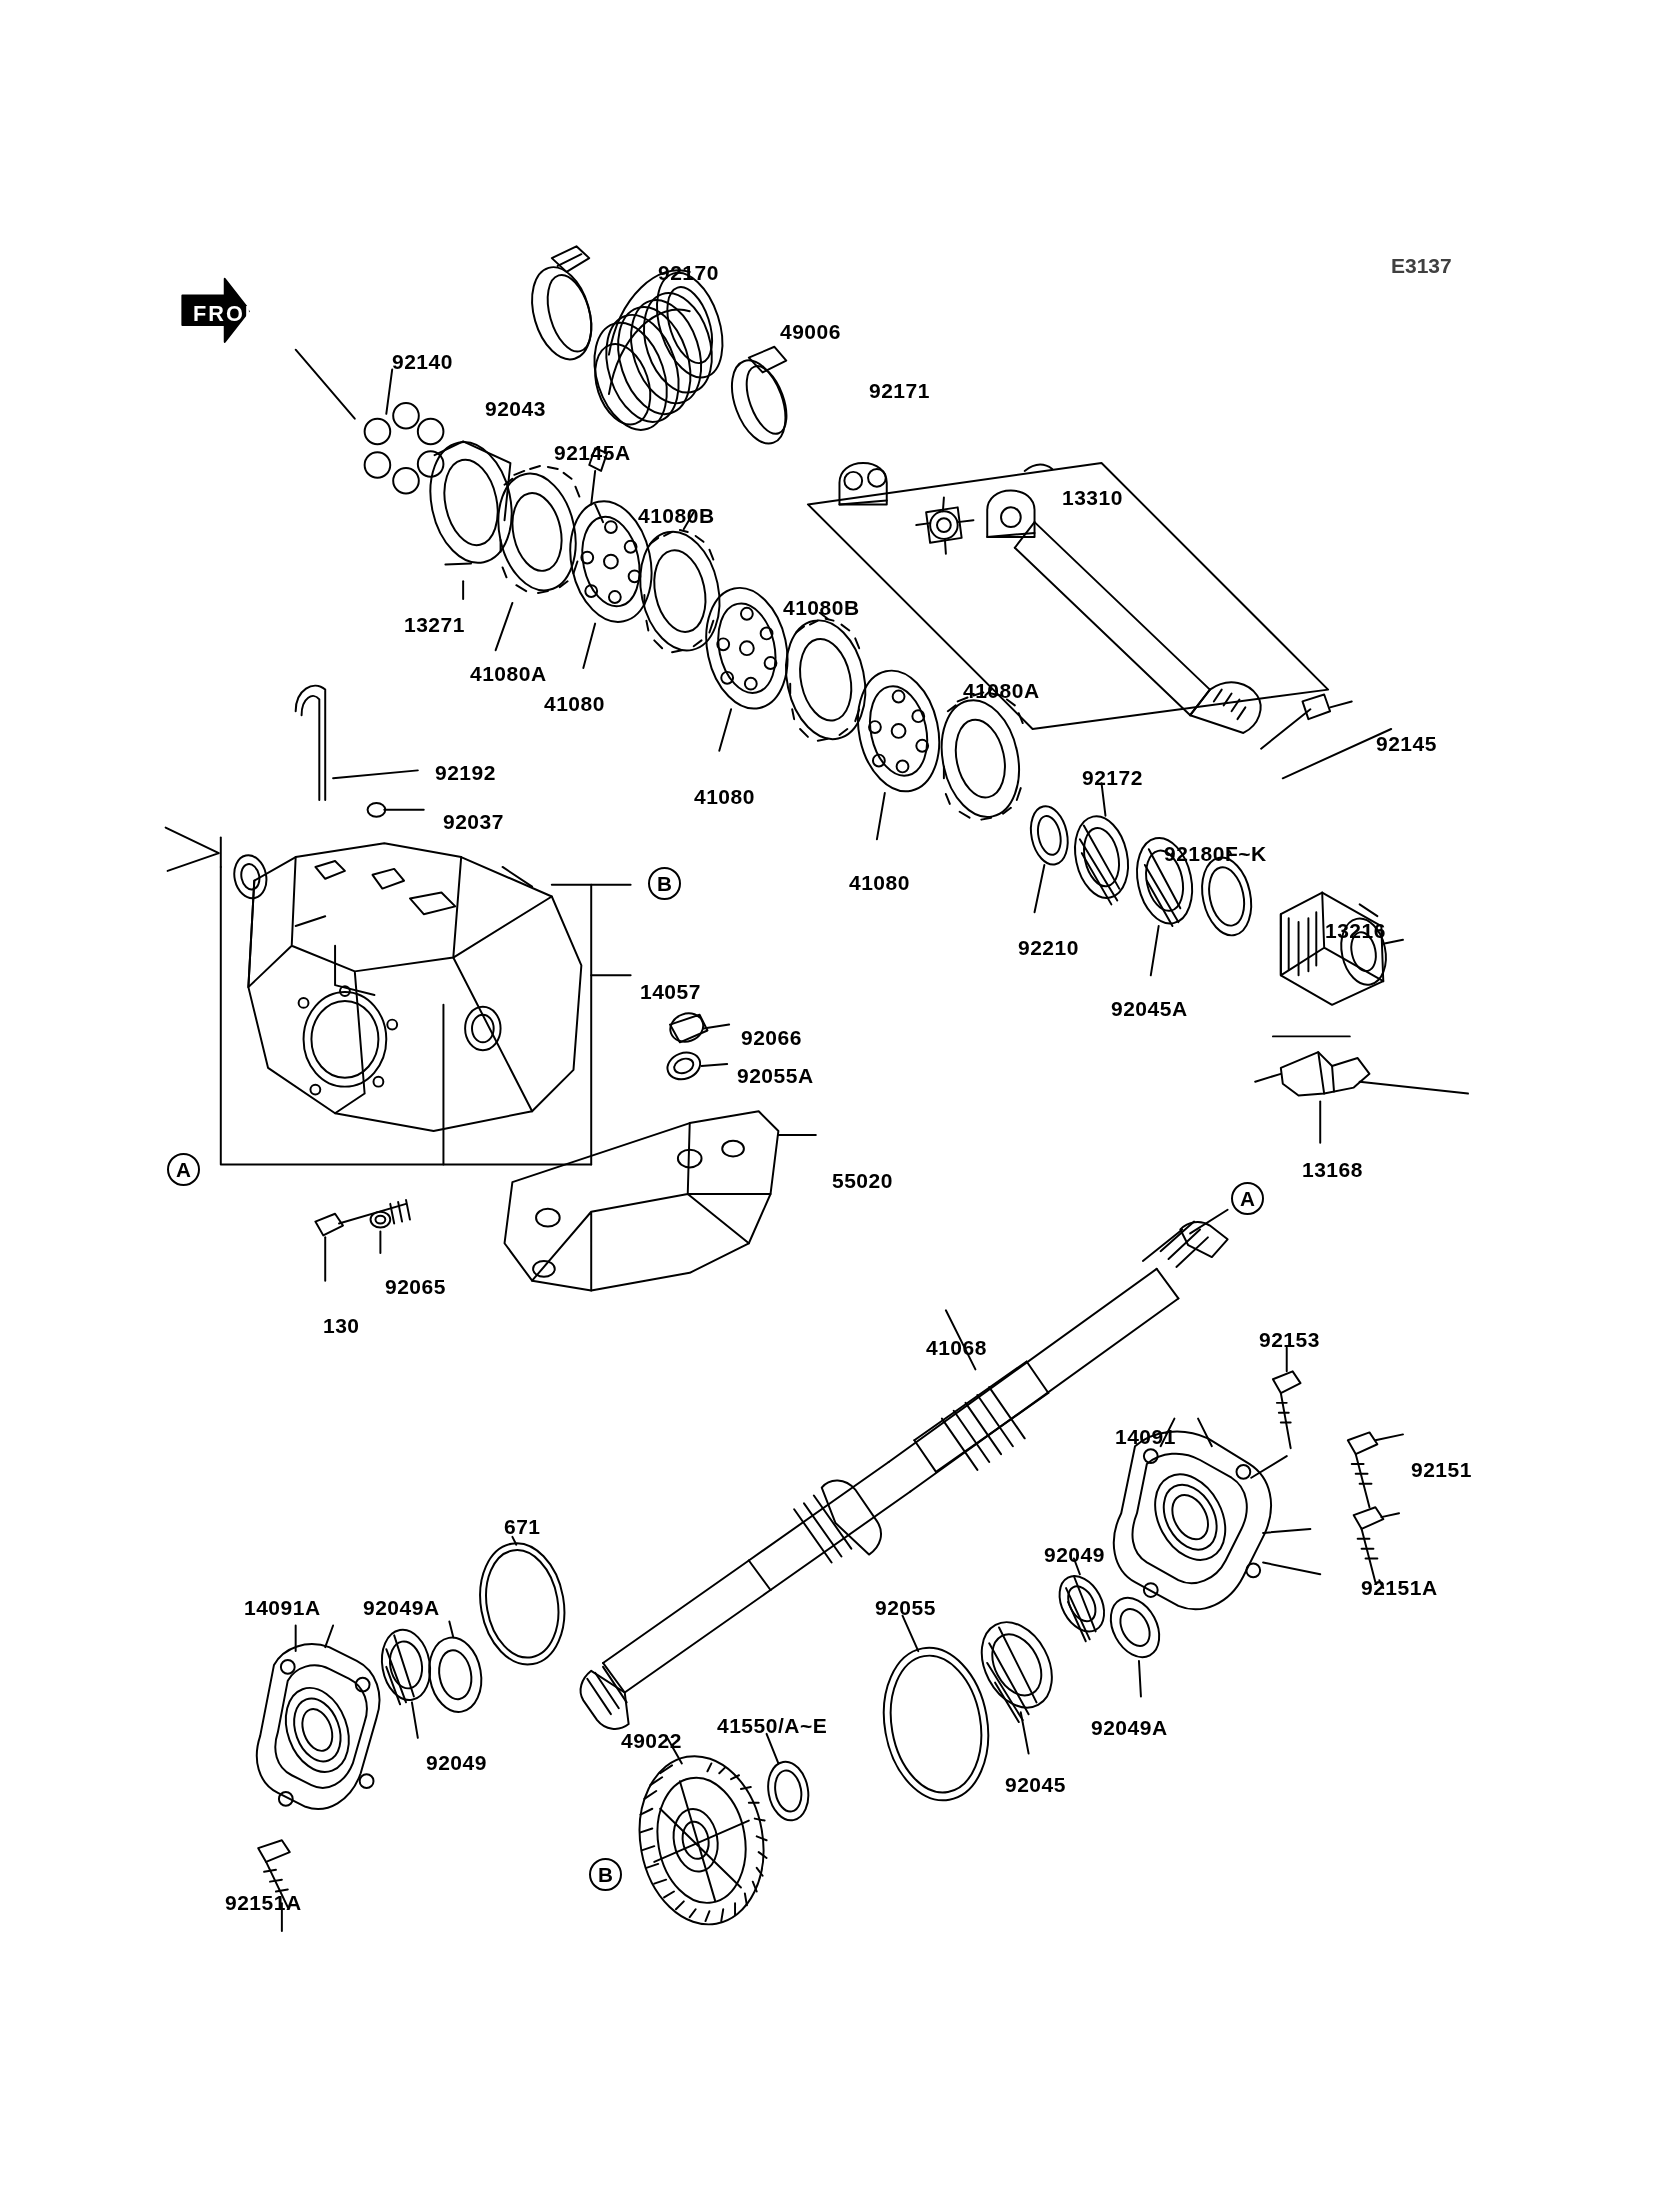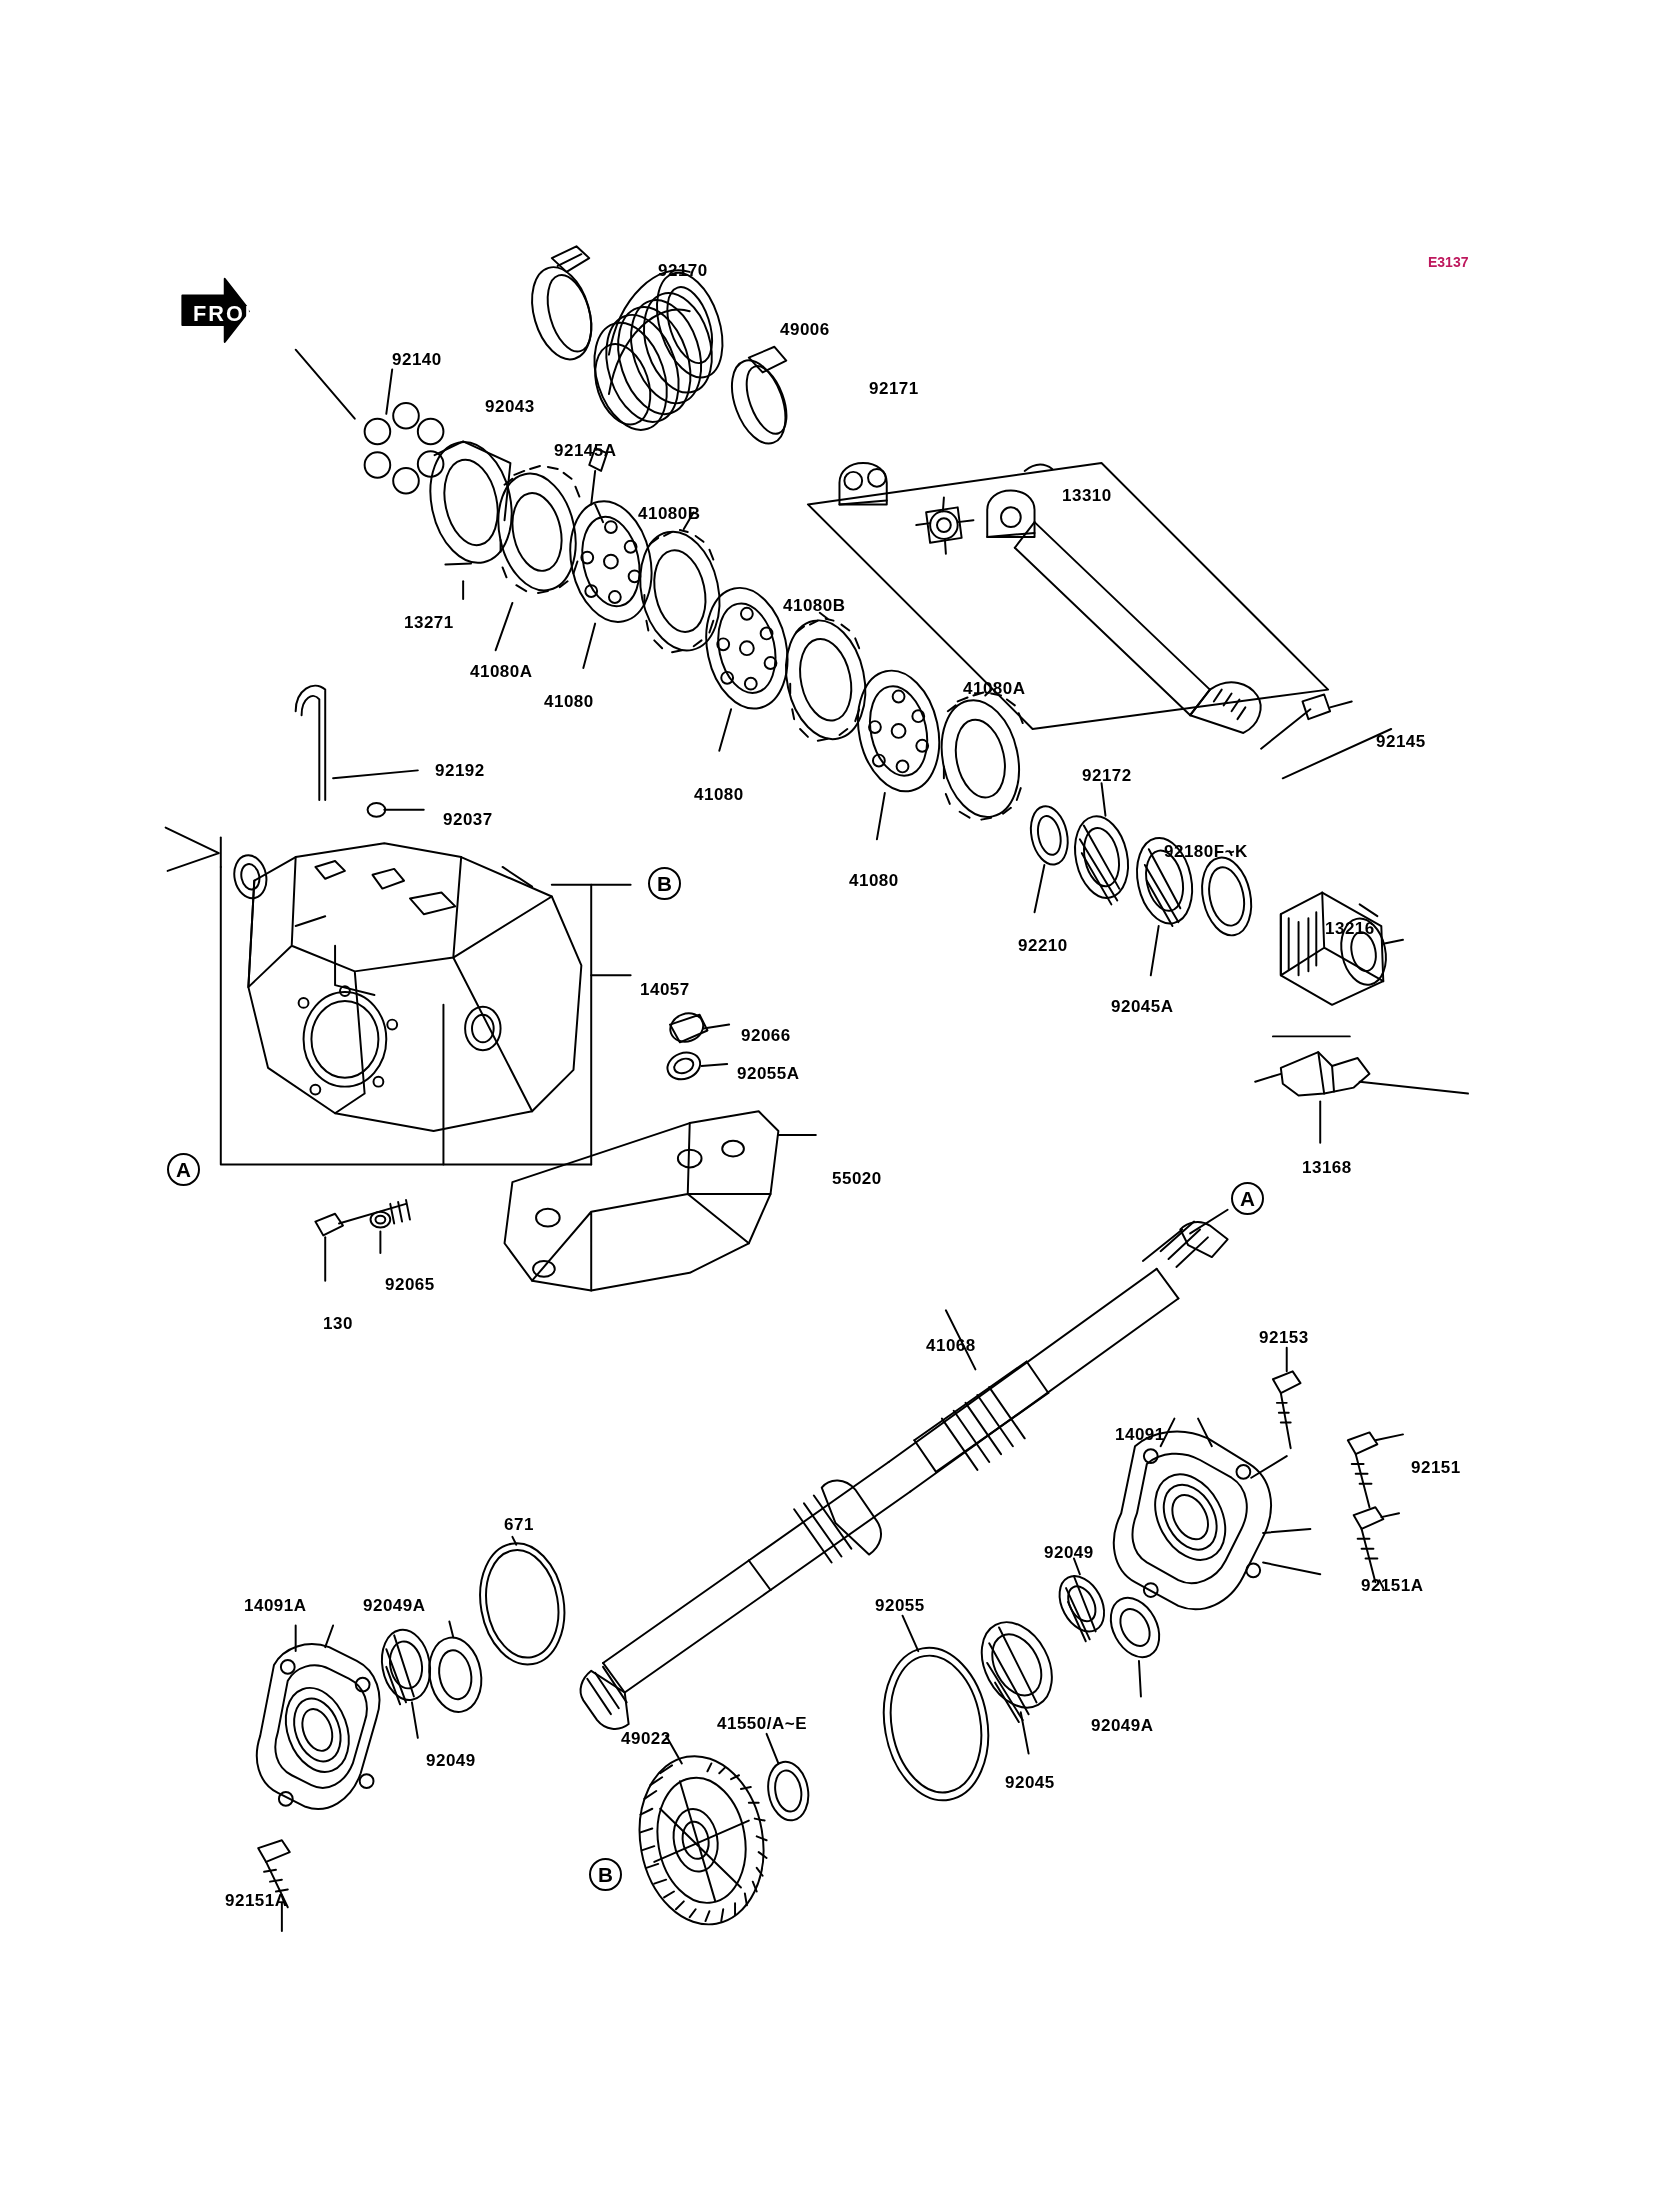--- a/index.html
+++ b/index.html
@@ -13,34 +13,33 @@
   #sheet {
     position: relative;
     width: 1675px;
     height: 2190px;
     background: #ffffff;
     overflow: hidden;
   }
   .lbl {
     position: absolute;
     font-family: "Liberation Sans", sans-serif;
-    font-size: 17px;
+    font-size: 21px;
     font-weight: bold;
     color: #000000;
     white-space: nowrap;
     letter-spacing: 0.5px;
   }
   .code {
     position: absolute;
     font-family: "Liberation Sans", sans-serif;
-    font-size: 14px;
+    font-size: 21px;
     font-weight: bold;
-    color: #be185d;
+    color: #404040;
     white-space: nowrap;
-    margin-left: 37px;
   }
   .callout {
     position: absolute;
     width: 33px;
     height: 33px;
     border: 2px solid #000;
     border-radius: 50%;
     box-sizing: border-box;
     font-size: 20.7px;
     font-weight: bold;

